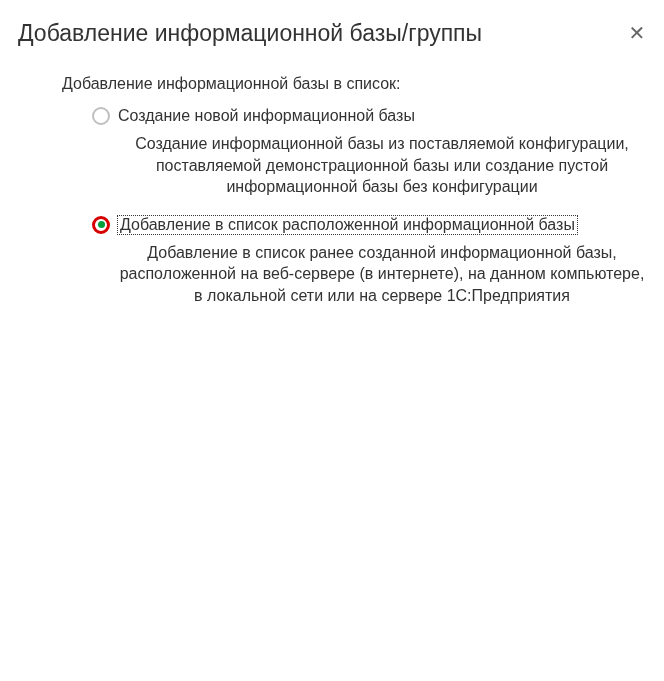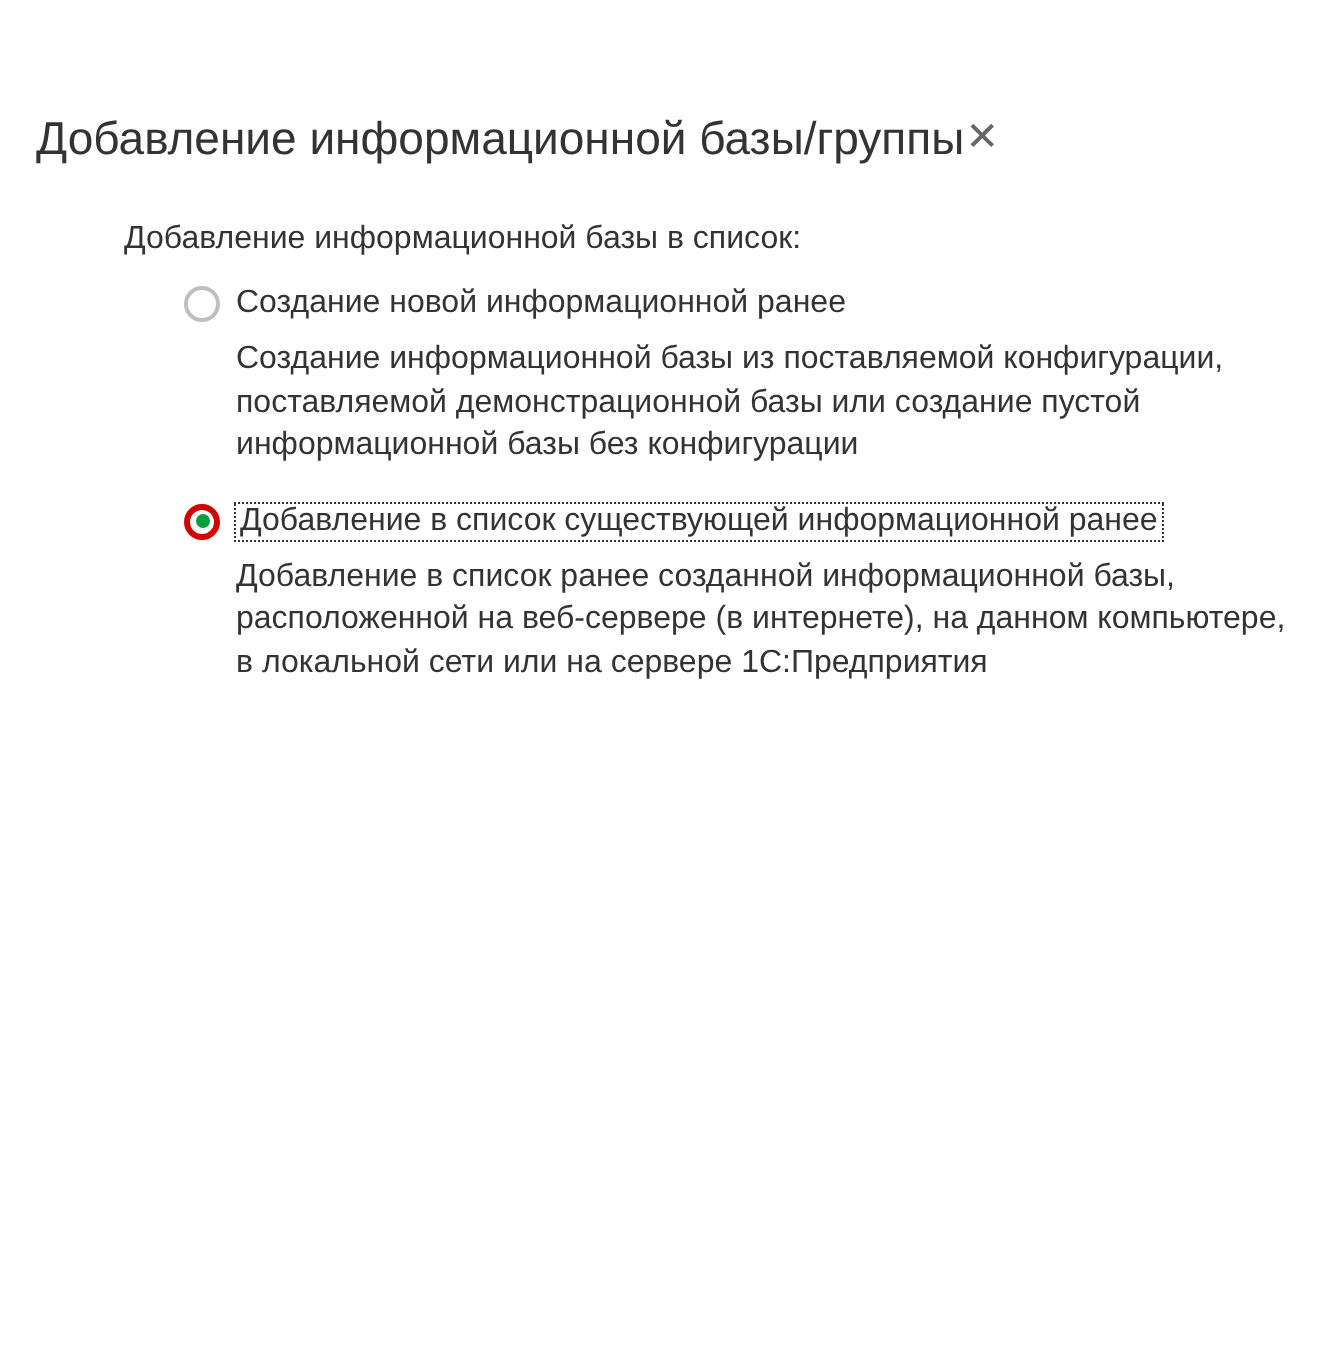--- a/index.html
+++ b/index.html
@@ -15,23 +15,23 @@
       position: relative;
     }
     .window {
       padding: 20px 18px 0 18px;
       height: 100%;
       display: flex;
       flex-direction: column;
     }
     .title-bar {
       display: flex;
+      justify-content: space-between;
       align-items: flex-start;
       margin-bottom: 28px;
-      margin-top: 36px;
     }
     .title {
       font-size: 23px;
       color: #333333;
       font-weight: normal;
     }
     .close-btn {
       font-size: 20px;
       color: #666666;
       cursor: pointer;
@@ -90,43 +90,44 @@
     .option-label.focused {
       outline: 1px dotted #333333;
       outline-offset: 0px;
       padding: 0 2px;
     }
     .option-desc {
       font-size: 16px;
       color: #333333;
       line-height: 1.35;
       padding-left: 26px;
+      text-align: center;
     }
   </style>
 </head>
 <body>
 
 <div class="window">
   <div class="title-bar">
     <div class="title">Добавление информационной базы/группы</div>
     <div class="close-btn">✕</div>
   </div>
 
   <div class="content">
     <div class="prompt">Добавление информационной базы в список:</div>
 
     <div class="option-block">
       <div class="option-header">
         <div class="radio unchecked"></div>
-        <span class="option-label">Создание новой информационной ранее</span>
+        <span class="option-label">Создание новой информационной базы</span>
       </div>
       <div class="option-desc">Создание информационной базы из поставляемой конфигурации, поставляемой демонстрационной базы или создание пустой информационной базы без конфигурации</div>
     </div>
 
     <div class="option-block">
       <div class="option-header">
         <div class="radio checked"></div>
-        <span class="option-label focused">Добавление в список существующей информационной ранее</span>
+        <span class="option-label focused">Добавление в список расположенной информационной базы</span>
       </div>
       <div class="option-desc">Добавление в список ранее созданной информационной базы, расположенной на веб-сервере (в интернете), на данном компьютере,  в локальной сети или на сервере 1С:Предприятия</div>
     </div>
   </div>
 </div>
 
 </body></html>

